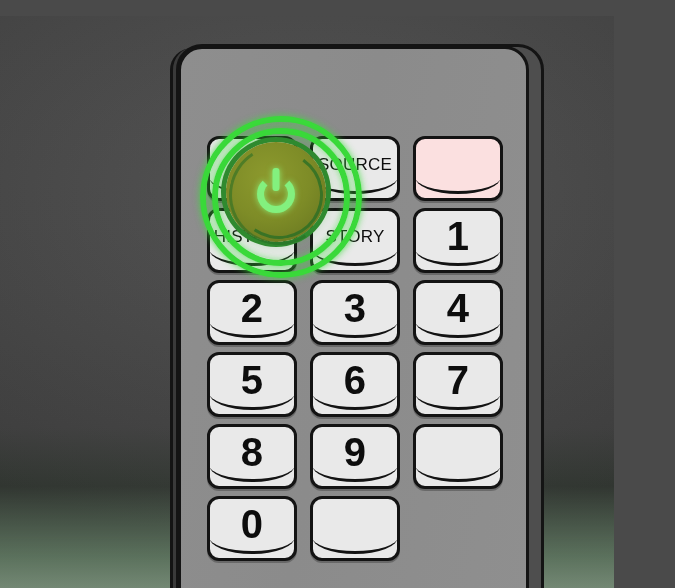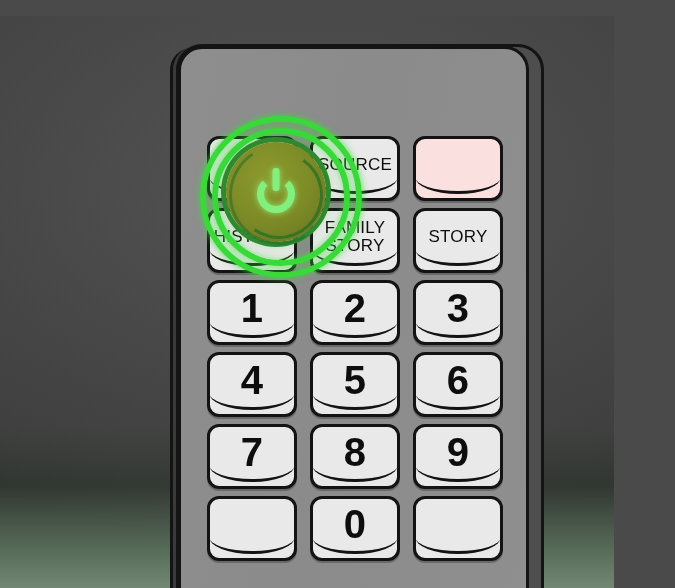--- a/index.html
+++ b/index.html
@@ -171,23 +171,20 @@
         <div class="key word">
           <span class="lbl">SOURCE</span>
         </div>
         <div class="key word pink">
           <span class="lbl"></span>
         </div>
 
         <div class="key word">
           <span class="lbl">HISTORY</span>
         </div>
-        <div class="key word two">
-          <span class="lbl"><span>FAMILY</span><br><span>STORY</span></span>
-        </div>
         <div class="key word">
           <span class="lbl">STORY</span>
         </div>
 
         <div class="key num">
           <span class="lbl">1</span>
         </div>
         <div class="key num">
           <span class="lbl">2</span>
         </div>

